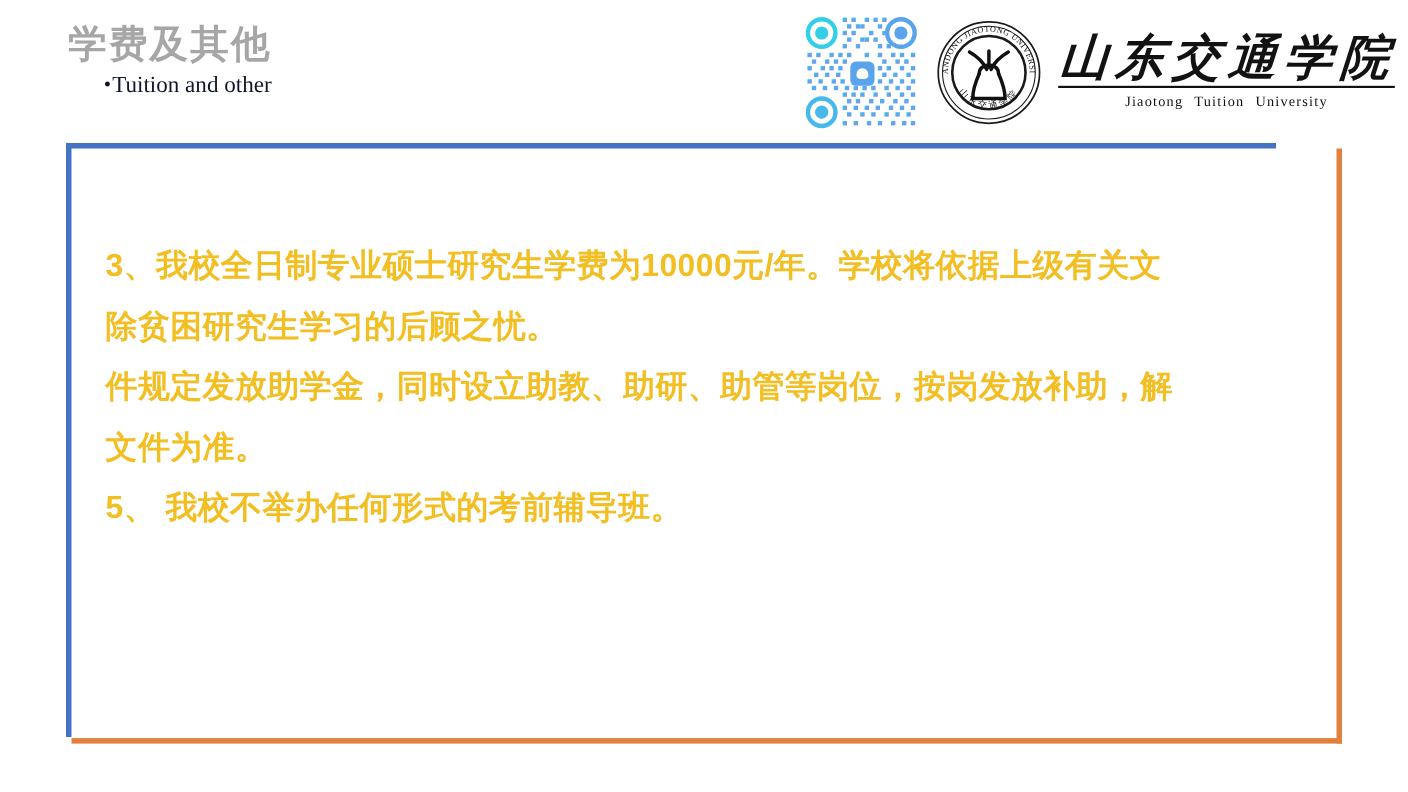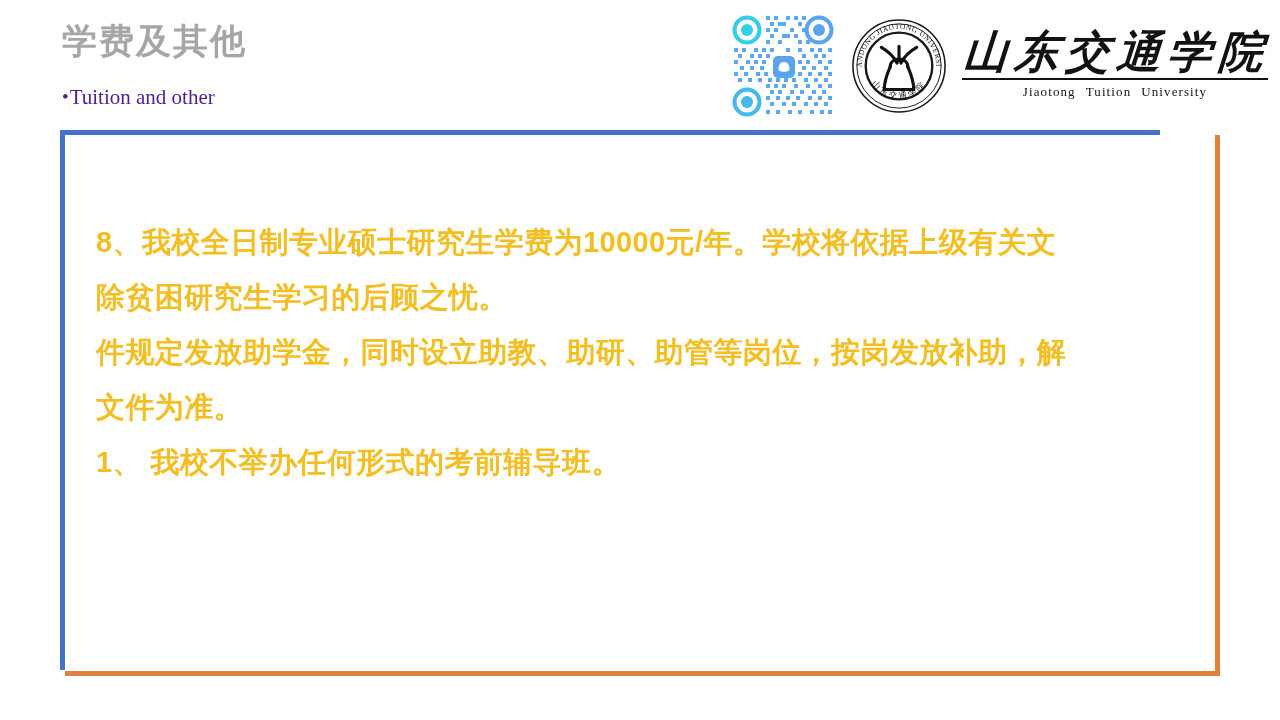--- a/index.html
+++ b/index.html
@@ -32,25 +32,26 @@
   #slide-title {
     font-family: "Liberation Sans", "DejaVu Sans", sans-serif;
     font-size: 35px;
     font-weight: bold;
     color: #a6a6a6;
     letter-spacing: 2px;
     line-height: 1.1;
     white-space: nowrap;
   }
   #slide-subtitle {
-    margin-top: 24px;
+    margin-top: 4px;
     font-family: "Liberation Serif", "DejaVu Serif", serif;
     font-size: 21px;
-    color: #4c1d95;
-    white-space: nowrap;
+    color: #0f172a;
+    white-space: nowrap;
+    text-align: right;
   }
   #slide-subtitle .bullet-dot {
     font-size: 19px;
     vertical-align: 1px;
     margin-right: 1px;
   }
 
   
   #branding {
     position: absolute;
@@ -352,20 +353,20 @@
 
     </div>
   </div>
 
   <div id="content-frame">
     <div id="frame-blue"></div>
     <div id="frame-orange"></div>
   </div>
 
   <div id="body-text">
-    <div class="body-line">8、我校全日制专业硕士研究生学费为10000元/年。学校将依据上级有关文</div>
+    <div class="body-line">3、我校全日制专业硕士研究生学费为10000元/年。学校将依据上级有关文</div>
     <div class="body-line">除贫困研究生学习的后顾之忧。</div>
     <div class="body-line">件规定发放助学金，同时设立助教、助研、助管等岗位，按岗发放补助，解</div>
     <div class="body-line">文件为准。</div>
-    <div class="body-line">1、 我校不举办任何形式的考前辅导班。</div>
+    <div class="body-line">5、 我校不举办任何形式的考前辅导班。</div>
   </div>
 
 </div>
 
 </body></html>

